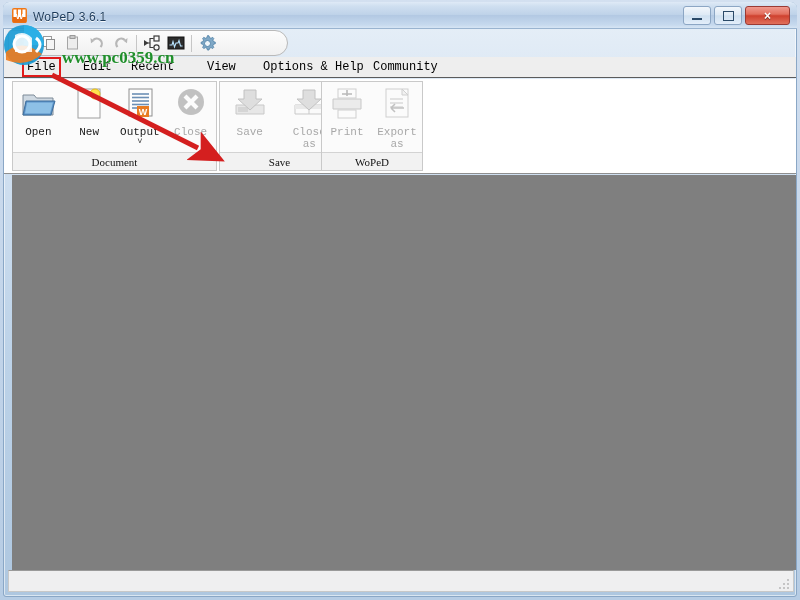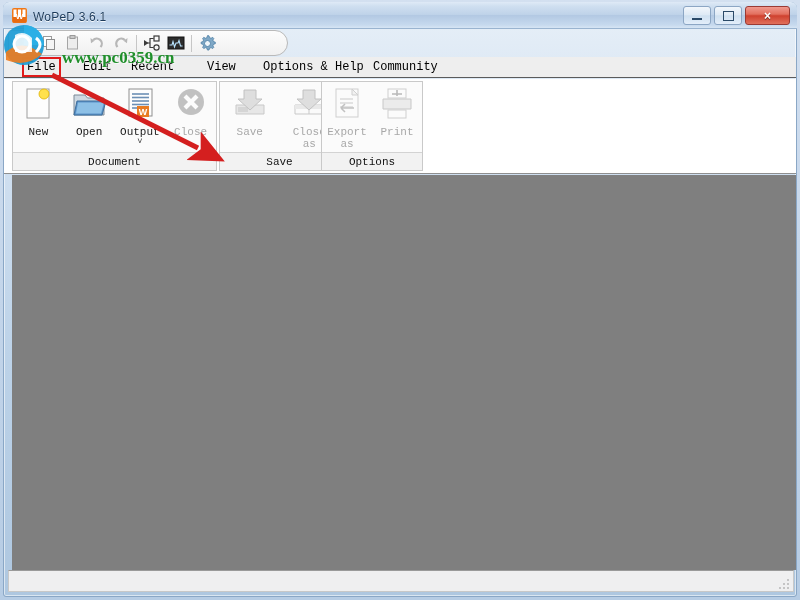--- a/index.html
+++ b/index.html
@@ -154,21 +154,21 @@
   .rbtn.disabled .lbl { color: #a8a8a8; }
   .rbtn.disabled .ic { opacity: .45; filter: grayscale(1); }
   .chev { font-size: 9px; line-height: 7px; color: #333; }
 
   .gtitle {
     position: absolute; left: 0; right: 0; bottom: 0;
     height: 17px;
     border-top: 1px solid #d3d3d3;
     background: #f2f2f2;
     font-size: 11px;
-    font-family: Liberation Mono, monospace;
+    font-family: Liberation Serif, serif;
     color: #111;
     display: flex; align-items: center; justify-content: center; margin-top: 44px;
   }
 
   
   .canvas {
     position: absolute;
     left: 12px; top: 175px;
     width: 784px; height: 395px;
     background: #808080;
@@ -322,38 +322,38 @@
     <div class="menu-item" style="left:256px">Options &amp; Help</div>
     <div class="menu-item" style="left:366px">Community</div>
   </div>
 
   <div class="ribbon">
 
     <div class="rgroup" style="left:8px; width:205px;">
       <div class="items">
         <div class="rbtn">
           <span class="ic">
+            <svg width="36" height="38" viewBox="0 0 36 38">
+              <path d="M3 9 L14 9 L16.5 12 L33 12 L33 29 L3 29 Z" fill="#cfd9e2" stroke="#7d8a97"></path>
+              <path d="M6 15 L35 15 L31 29 L3 29 Z" fill="#5a93c9" stroke="#3e6e9c"></path>
+              <path d="M7 16.5 L33 16.5 L30 27.5 L5 27.5 Z" fill="#8dc0e6"></path>
+            </svg>
+          </span>
+          <span class="lbl">Open</span>
+        </div>
+
+        <div class="rbtn">
+          <span class="ic">
             <svg width="34" height="38" viewBox="0 0 34 38">
               <rect x="6" y="3" width="22" height="29" fill="#fdfdfd" stroke="#9e9e9e"></rect>
               <path d="M22 3 L28 9 L22 9 Z" fill="#e9e9e9" stroke="#9e9e9e"></path>
               <circle cx="23" cy="8" r="5" fill="#ffe14d" stroke="#e0b400" stroke-width=".8"></circle>
             </svg>
           </span>
           <span class="lbl">New</span>
-        </div>
-
-        <div class="rbtn">
-          <span class="ic">
-            <svg width="36" height="38" viewBox="0 0 36 38">
-              <path d="M3 9 L14 9 L16.5 12 L33 12 L33 29 L3 29 Z" fill="#cfd9e2" stroke="#7d8a97"></path>
-              <path d="M6 15 L35 15 L31 29 L3 29 Z" fill="#5a93c9" stroke="#3e6e9c"></path>
-              <path d="M7 16.5 L33 16.5 L30 27.5 L5 27.5 Z" fill="#8dc0e6"></path>
-            </svg>
-          </span>
-          <span class="lbl">Open</span>
         </div>
 
         <div class="rbtn">
           <span class="ic">
             <svg width="34" height="38" viewBox="0 0 34 38">
               <rect x="6" y="3" width="23" height="27" fill="#fdfdfd" stroke="#8f8f8f"></rect>
               <g stroke="#6c8fb5" stroke-width="1.6">
                 <path d="M9 8 H26"></path>
                   <path d="M9 11.5 H26"></path>
                   <path d="M9 15 H26"></path>
@@ -406,45 +406,45 @@
         </div>
       </div>
       <div class="gtitle">Save</div>
     </div>
 
     <div class="rgroup" style="left:317px; width:102px;">
       <div class="items">
         <div class="rbtn disabled">
           <span class="ic">
             <svg width="36" height="38" viewBox="0 0 36 38">
+              <rect x="9" y="3" width="18" height="9" fill="#fbfbfb" stroke="#9b9b9b"></rect>
+              <path d="M13 8 L23 8 M18 4 L18 10" stroke="#6b6b6b" stroke-width="1.6"></path>
+              <path d="M4 13 L32 13 L32 23 L4 23 Z" fill="#d8d8d8" stroke="#8c8c8c"></path>
+              <rect x="9" y="24" width="18" height="8" fill="#fdfdfd" stroke="#9b9b9b"></rect>
+            </svg>
+          </span>
+          <span class="lbl">Print</span>
+        </div>
+        <div class="rbtn disabled">
+          <span class="ic">
+            <svg width="36" height="38" viewBox="0 0 36 38">
               <rect x="7" y="3" width="22" height="28" fill="#fdfdfd" stroke="#9b9b9b"></rect>
               <path d="M23 3 L29 9 L23 9 Z" fill="#e6e6e6" stroke="#9b9b9b"></path>
               <g stroke="#9fb6c9" stroke-width="1.5">
                 <path d="M11 13 H24"></path>
                   <path d="M11 17 H24"></path>
                   <path d="M11 21 H24"></path>
               </g>
               <path d="M25 22 L12 22 M12 22 L16 18 M12 22 L16 26" stroke="#7d7d7d" stroke-width="1.6" fill="none"></path>
             </svg>
           </span>
           <span class="lbl">Export as</span>
         </div>
-        <div class="rbtn disabled">
-          <span class="ic">
-            <svg width="36" height="38" viewBox="0 0 36 38">
-              <rect x="9" y="3" width="18" height="9" fill="#fbfbfb" stroke="#9b9b9b"></rect>
-              <path d="M13 8 L23 8 M18 4 L18 10" stroke="#6b6b6b" stroke-width="1.6"></path>
-              <path d="M4 13 L32 13 L32 23 L4 23 Z" fill="#d8d8d8" stroke="#8c8c8c"></path>
-              <rect x="9" y="24" width="18" height="8" fill="#fdfdfd" stroke="#9b9b9b"></rect>
-            </svg>
-          </span>
-          <span class="lbl">Print</span>
-        </div>
-      </div>
-      <div class="gtitle">Options</div>
+      </div>
+      <div class="gtitle">WoPeD</div>
     </div>
   </div>
 
   <div class="canvas">
     <div class="canvas-inner"></div>
   </div>
 
   <div class="statusbar">
     <span style="position:absolute;left:6px;top:3px;font-size:11px;color:#333;"></span>
     <span class="grip">

